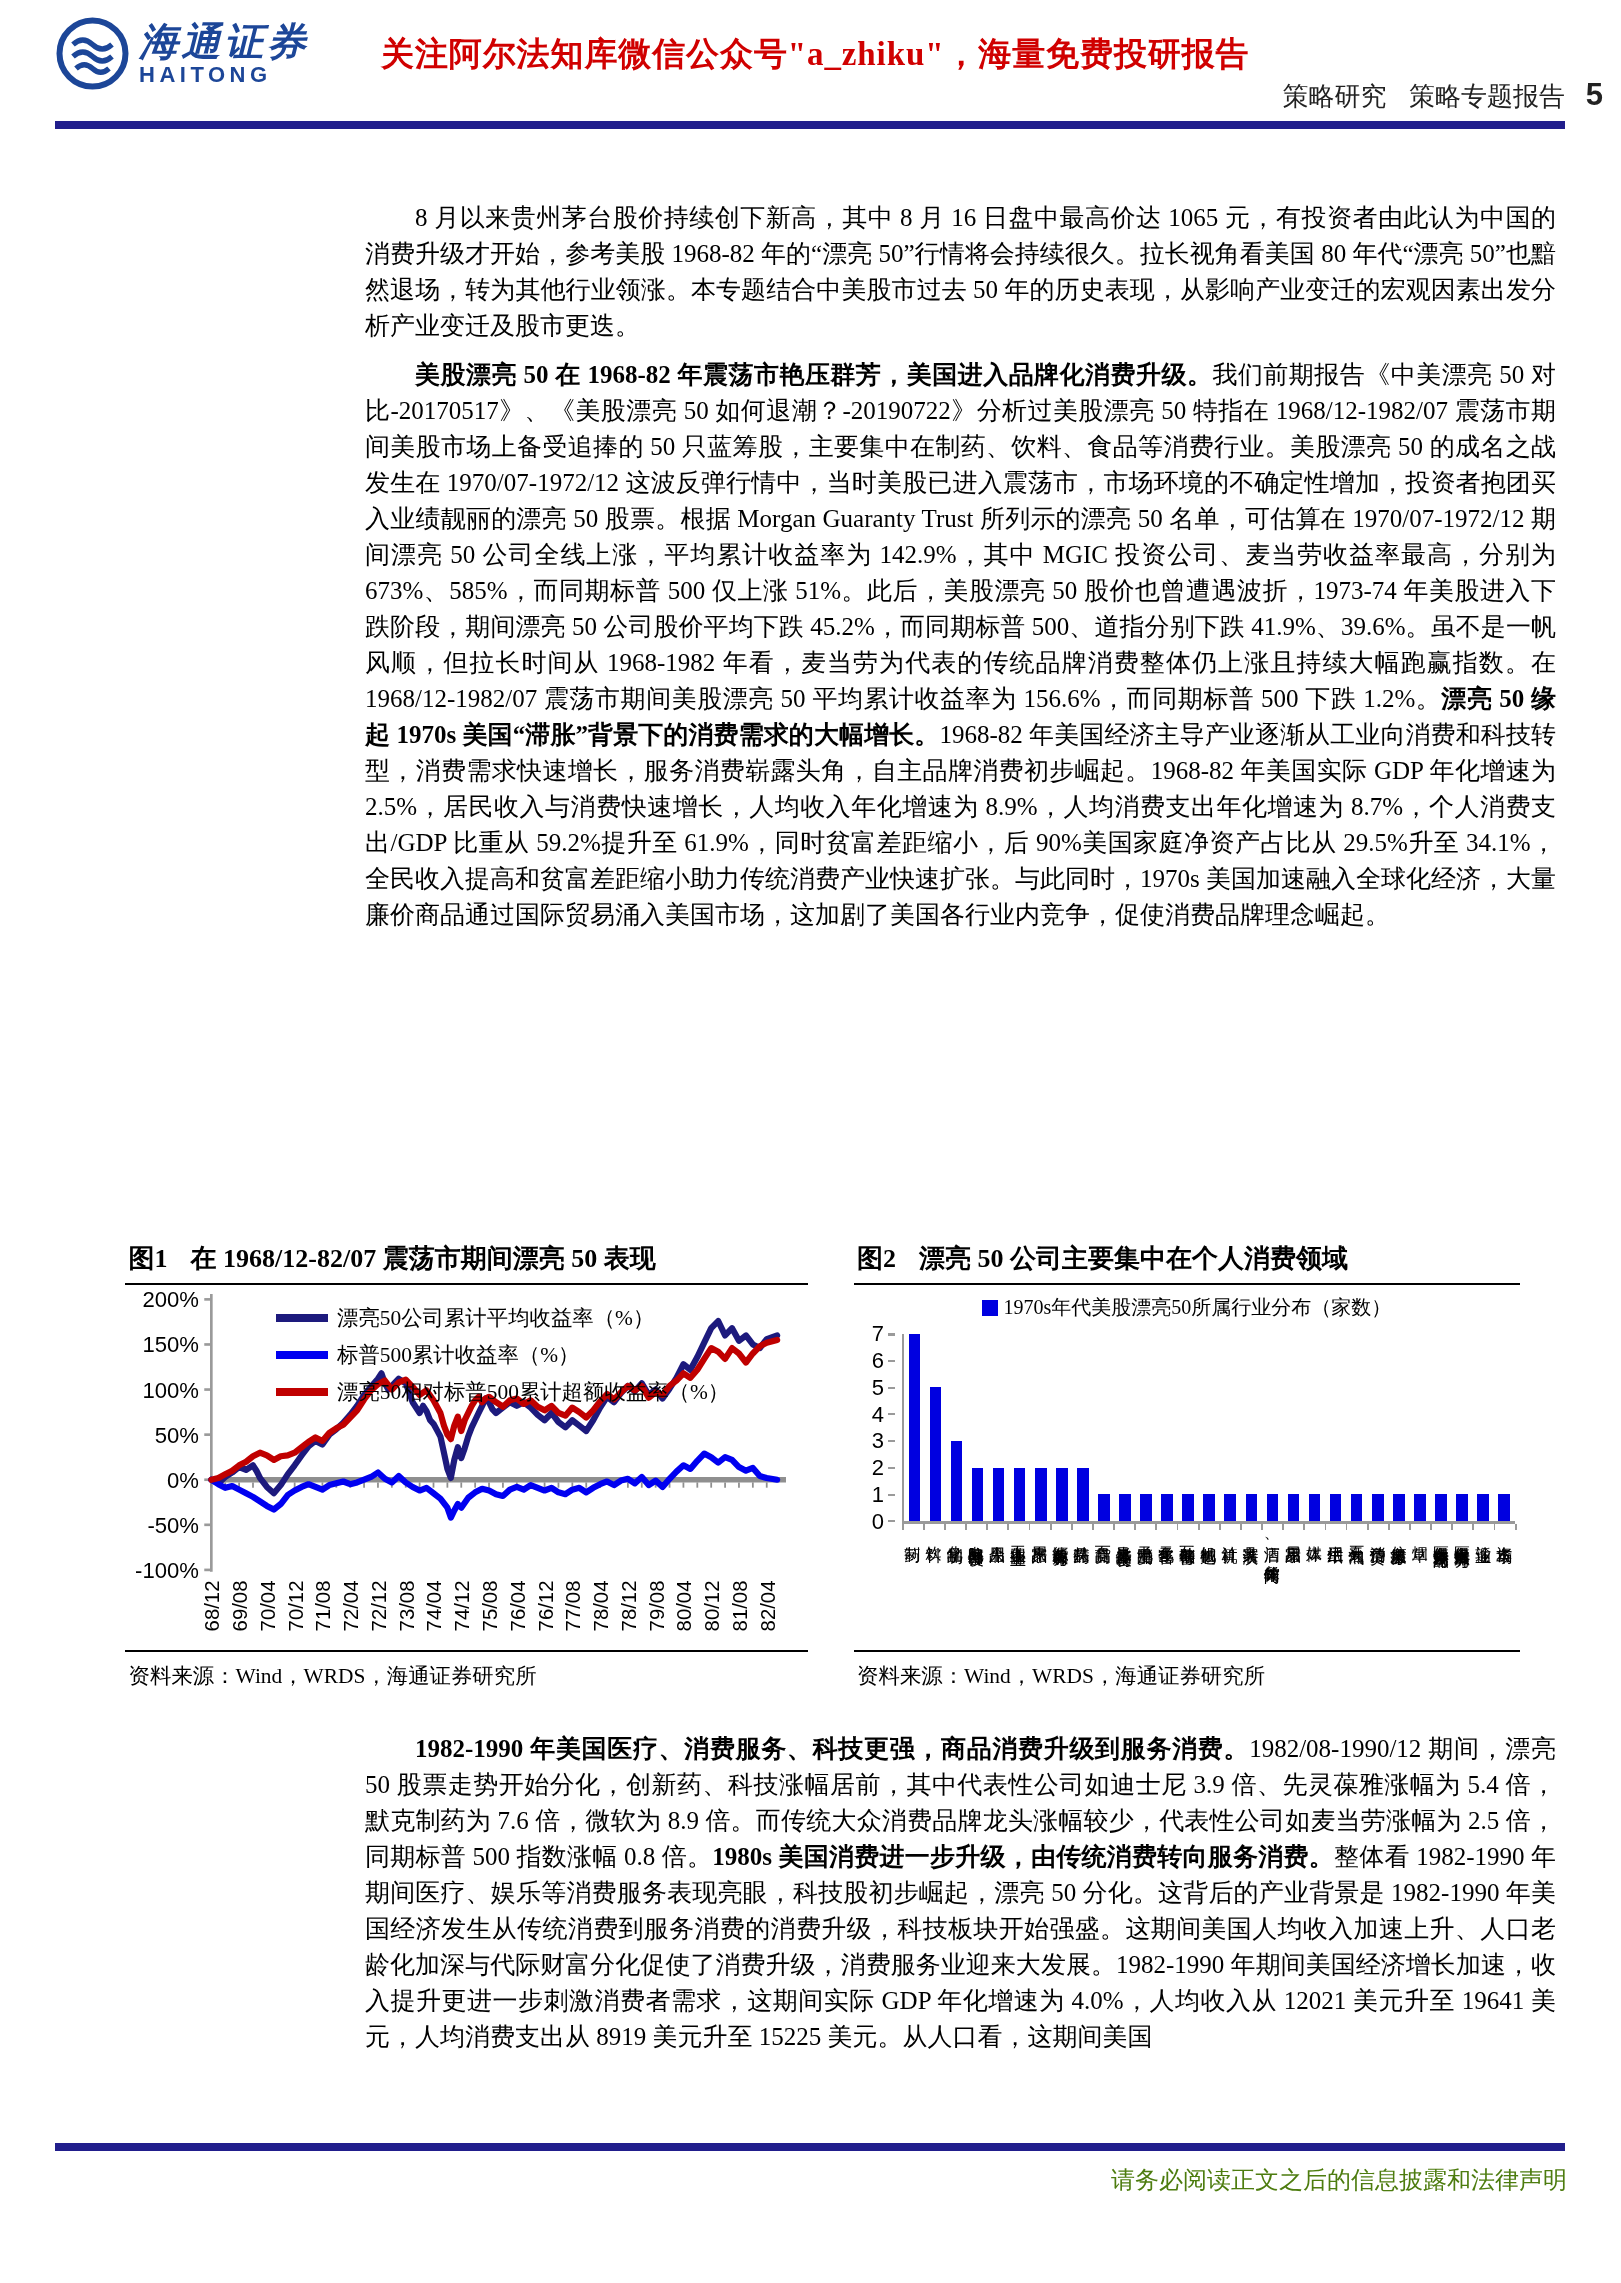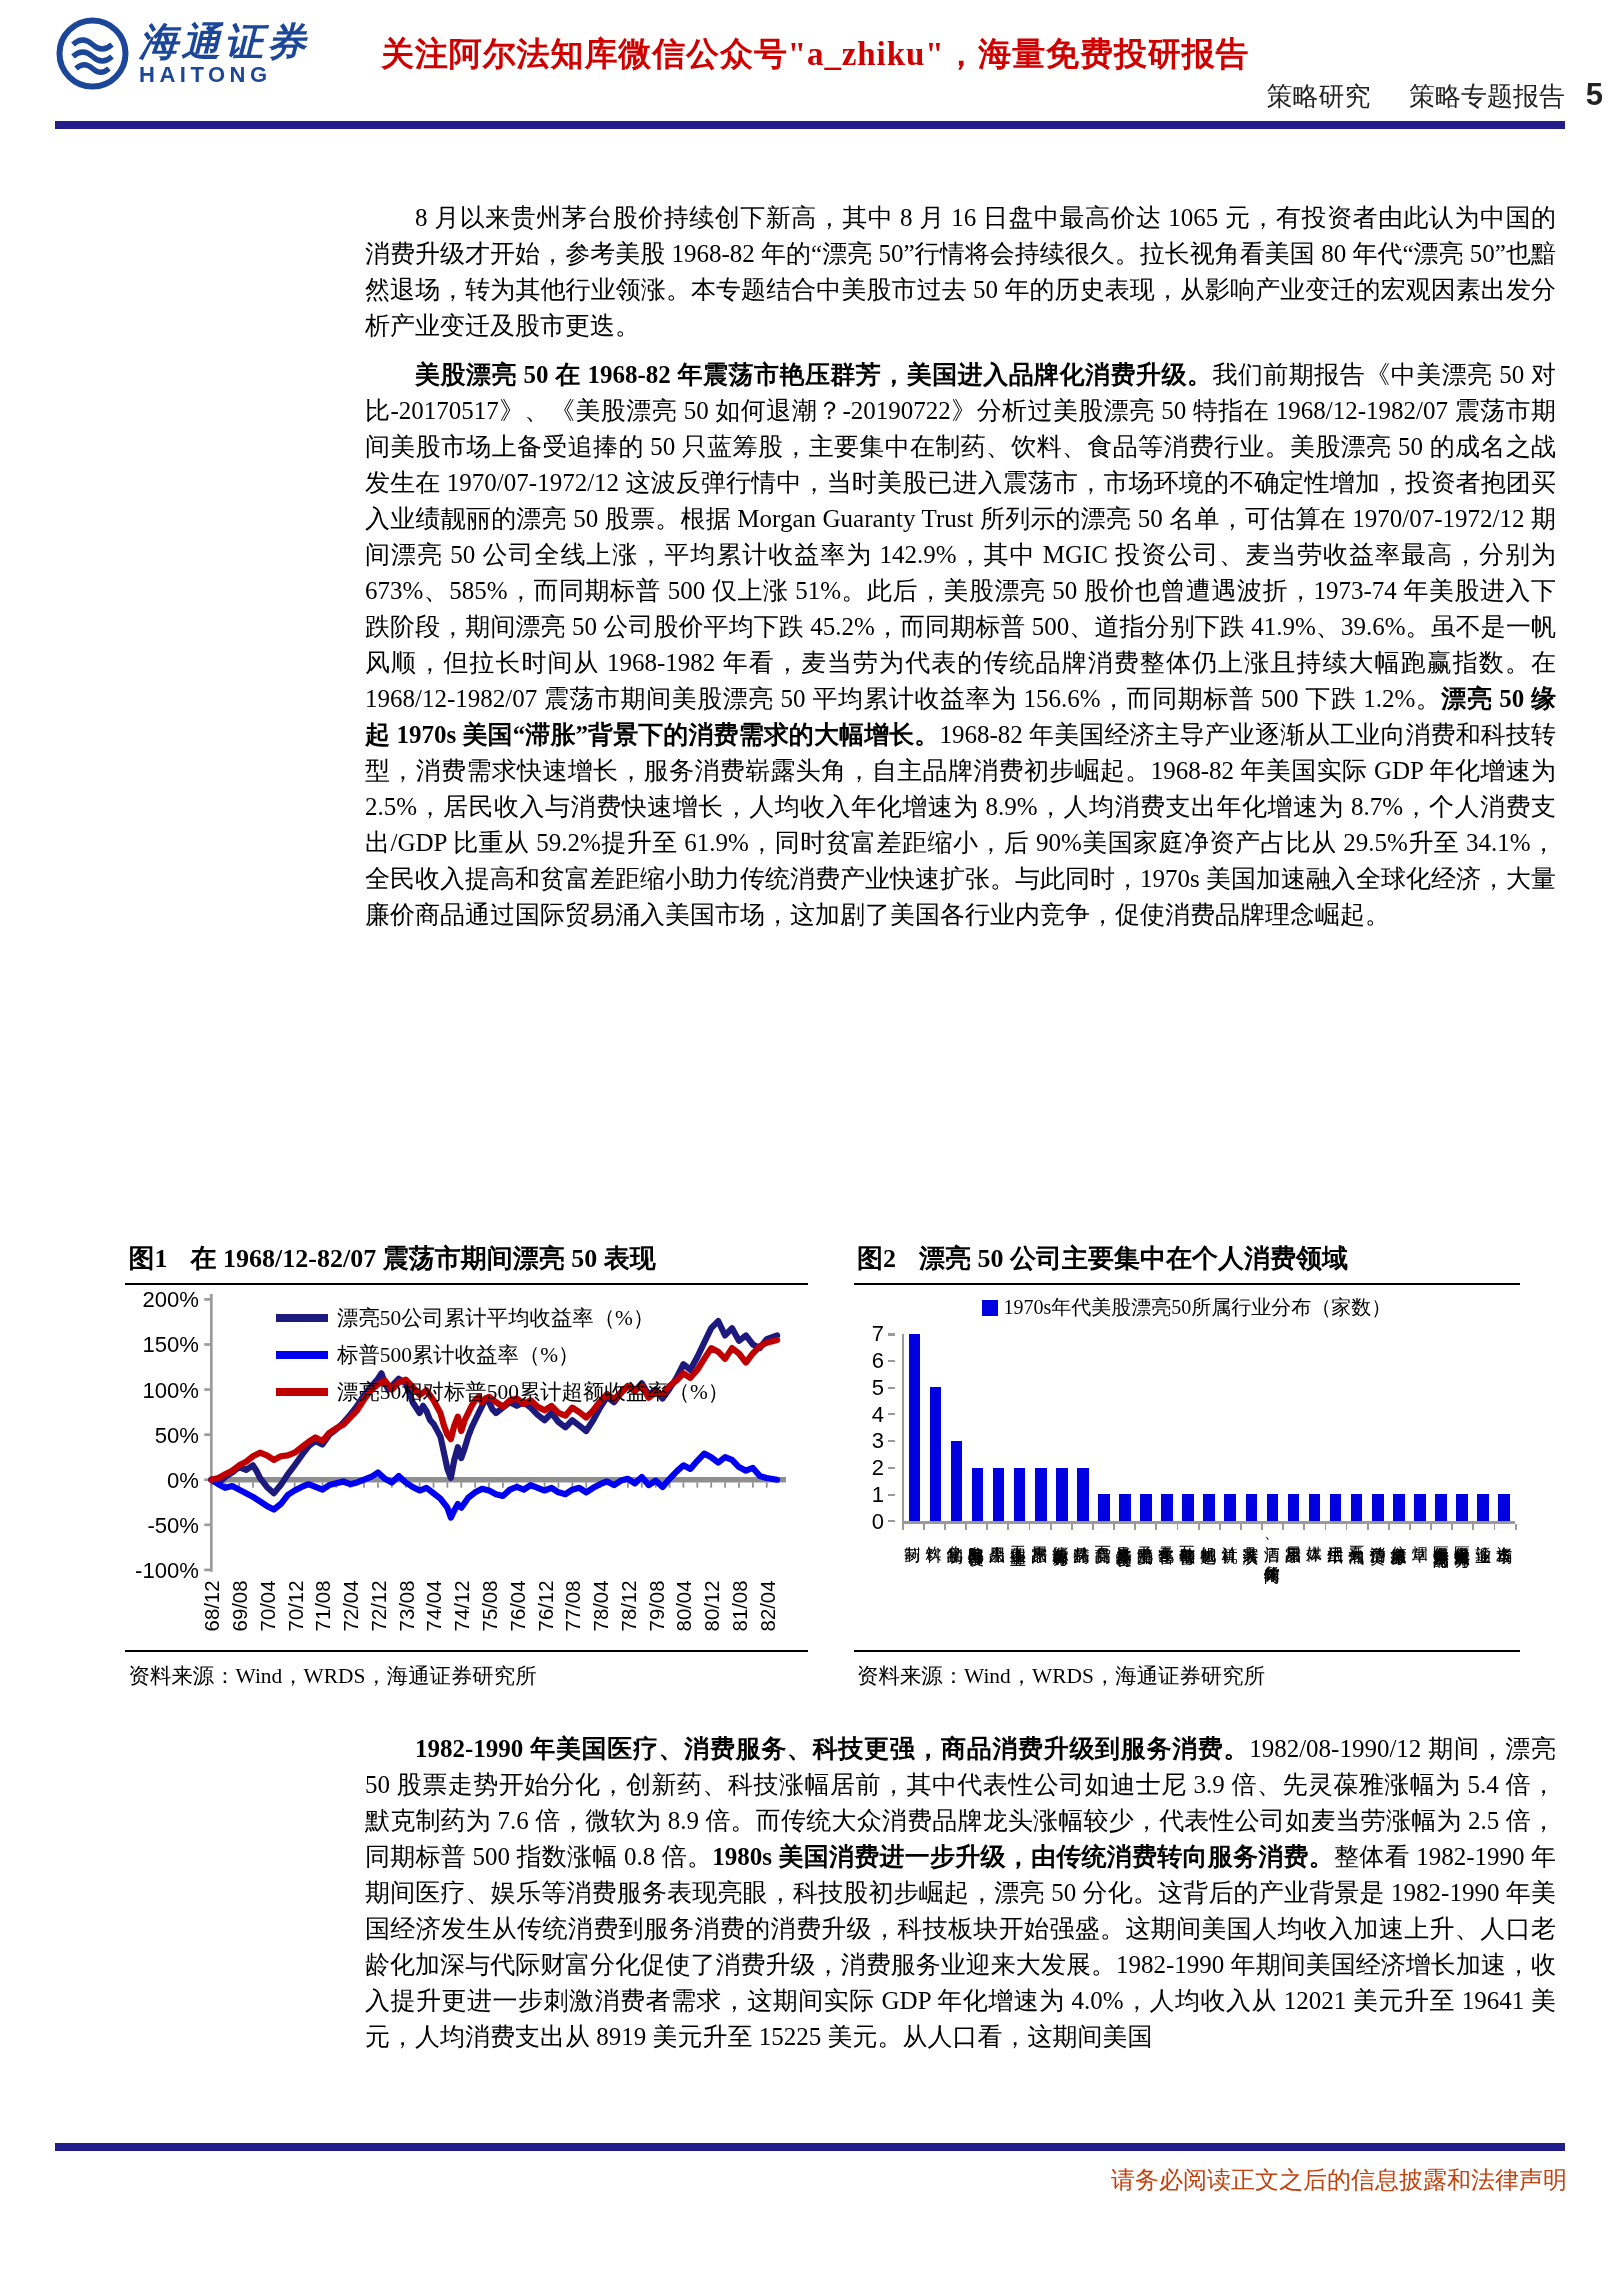--- a/index.html
+++ b/index.html
@@ -10,21 +10,21 @@
   }
   
   .logo{position:absolute;left:55px;top:16px;display:flex;align-items:center;}
   .logo-icon{width:75px;height:75px;}
   .logo-txt{margin-left:9px;}
   .logo-cn{font-size:39px;font-weight:bold;color:#1c4698;font-style:italic;letter-spacing:3.6px;line-height:41px;font-family:"Liberation Serif",serif;}
   .logo-en{font-size:22px;font-weight:bold;color:#1c4698;letter-spacing:4.5px;line-height:25px;font-family:"Liberation Sans",sans-serif;}
   .promo{position:absolute;left:381px;top:32px;font-size:33px;font-weight:bold;color:#d00000;letter-spacing:0.9px;white-space:nowrap;}
   .report-meta{position:absolute;right:55px;top:77px;font-size:26px;color:#222;white-space:nowrap;font-family:"Liberation Serif",serif;}
   .report-meta .pageno{font-weight:bold;font-size:31px;margin-left:14.3px;font-family:"Liberation Sans",sans-serif;}
-  .report-meta .sub{margin-left:32px;}
+  .report-meta .sub{margin-left:16px;}
   .hrule{position:absolute;left:55px;width:1510px;height:8px;background:#211e8c;}
   .hrule.top{top:121px;}
   .hrule.bottom{top:2143px;}
   
   .content{position:absolute;left:365px;top:200px;width:1191px;}
   .body-p{font-size:25px;line-height:36px;text-align:justify;text-indent:2em;margin:0 0 12.5px 0;}
   .body-p .b{font-weight:bold;}
   .sec-h{margin:30px 0 19.6px -62px;font-size:39px;font-weight:bold;color:#221f8e;font-family:"Liberation Sans",sans-serif;}
   .sec-h .num{margin-right:27px;}
   .content2{position:absolute;left:365px;top:1731px;width:1191px;}
@@ -55,21 +55,21 @@
   .bc-plot{height:187px;display:flex;align-items:flex-end;border-left:2.7px solid #9a9a9a;position:relative;}
   .bc-col{flex:1;display:flex;justify-content:center;align-items:flex-end;height:100%;}
   .bc-bar{width:11.6px;background:#0000e0;}
   .bc-xaxis{position:relative;height:9px;}
   .bc-xaxis .ax{position:absolute;left:0;top:0;width:100%;height:3.6px;background:#9a9a9a;}
   .bc-xaxis .tk{position:absolute;top:3.6px;width:1.8px;height:5.3px;background:#9a9a9a;}
   .bc-cats{display:flex;margin-top:3.6px;}
   .bc-cat{flex:1;display:flex;justify-content:center;}
   .bc-cat span{writing-mode:vertical-rl;text-orientation:upright;font-size:16px;line-height:18px;letter-spacing:0.9px;}
   
-  .footer-txt{position:absolute;top:2164px;right:91px;font-size:24px;color:#c2410c;}
+  .footer-txt{position:absolute;top:2164px;right:91px;font-size:24px;color:#4d7c0f;}
 </style>
 </head>
 <body>
 
 <div class="page">
 
   <div class="logo">
     <svg class="logo-icon" viewBox="0 0 100 100">
       <circle cx="50" cy="50" r="44" fill="none" stroke="#1c4698" stroke-width="8"></circle>
       <path d="M24 38 q13 -12 26 0 q13 12 26 0" fill="none" stroke="#1c4698" stroke-width="7"></path>

